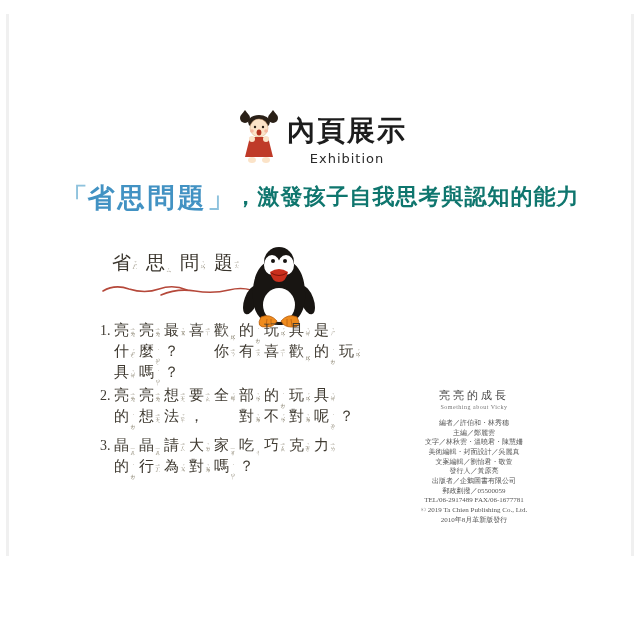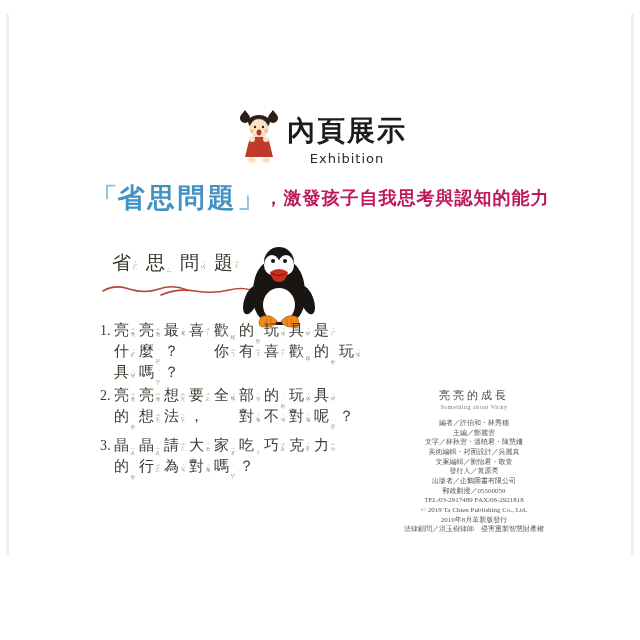--- a/index.html
+++ b/index.html
@@ -14,21 +14,21 @@
   
   .mascot{position:absolute;left:237px;top:108px;width:44px;height:58px;}
   .header-text{position:absolute;left:282px;top:112px;width:130px;text-align:center;}
   .header-title{font-size:28px;font-weight:700;color:#1c1c1c;letter-spacing:2px;white-space:nowrap;}
   .header-sub{font-size:13px;color:#2b2b2b;letter-spacing:1px;margin-top:1px;}
 
   
   .headline{position:absolute;left:0;right:0;top:180px;text-align:center;font-weight:700;white-space:nowrap;}
   .hl-bracket{font-size:27px;color:#8ec2dd;}
   .hl-quoted{font-size:27px;color:#4292c3;letter-spacing:3px;}
-  .hl-rest{font-size:18px;color:#be185d;letter-spacing:1px;vertical-align:3px;margin-top:11px;}
+  .hl-rest{font-size:22px;color:#0f766e;letter-spacing:1px;vertical-align:3px;margin-top:11px;}
 
   
   .bookpage{position:absolute;left:0;top:0;width:640px;height:640px;font-family:"Liberation Serif",serif;}
 
   .zi{display:inline-flex;align-items:center;}
   .han{color:#3f3a31;}
   .zy{
     writing-mode:vertical-rl;text-orientation:upright;
     line-height:1;color:#89826f;width:6px;margin-left:1px;
     font-family:"DejaVu Sans",sans-serif;
@@ -335,21 +335,20 @@
       <div class="colo-sub">Something about Vicky</div>
       <div class="colo-lines">
           <div class="colo-line">編者／許伯和・林秀穗</div>
           <div class="colo-line">主編／鄭麗雲</div>
           <div class="colo-line">文字／林秋雲・溫曉君・陳慧姍</div>
           <div class="colo-line">美術編輯・封面設計／吳麗真</div>
           <div class="colo-line">文案編輯／劉怡君・敬萱</div>
           <div class="colo-line">發行人／黃原亮</div>
           <div class="colo-line">出版者／企鵝圖書有限公司</div>
           <div class="colo-line">郵政劃撥／05500059</div>
-          <div class="colo-line">TEL/03-2917489 FAX/06-2921818</div>
+          <div class="colo-line">TEL/06-2917489 FAX/06-1677781</div>
           <div class="colo-line">© 2019 Ta Chien Publishing Co., Ltd.</div>
           <div class="colo-line">2010年8月革新版發行</div>
-          <div class="colo-line">法律顧問／洪玉樹律師　侵害重製智慧財產權</div>
         </div>
     </div>
 
   </div>
 </div>
 
 </body></html>

